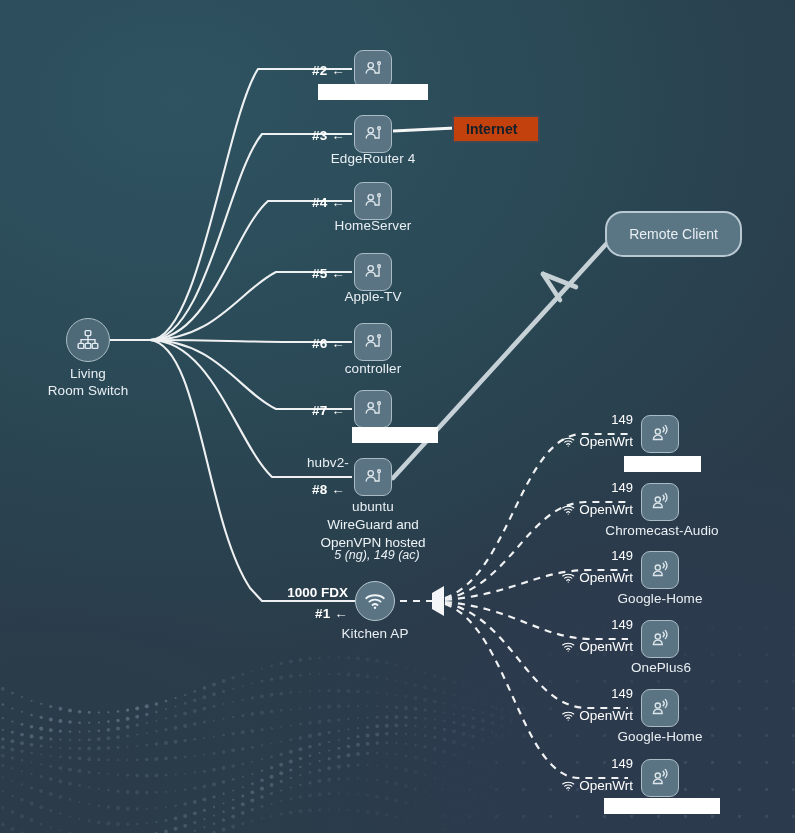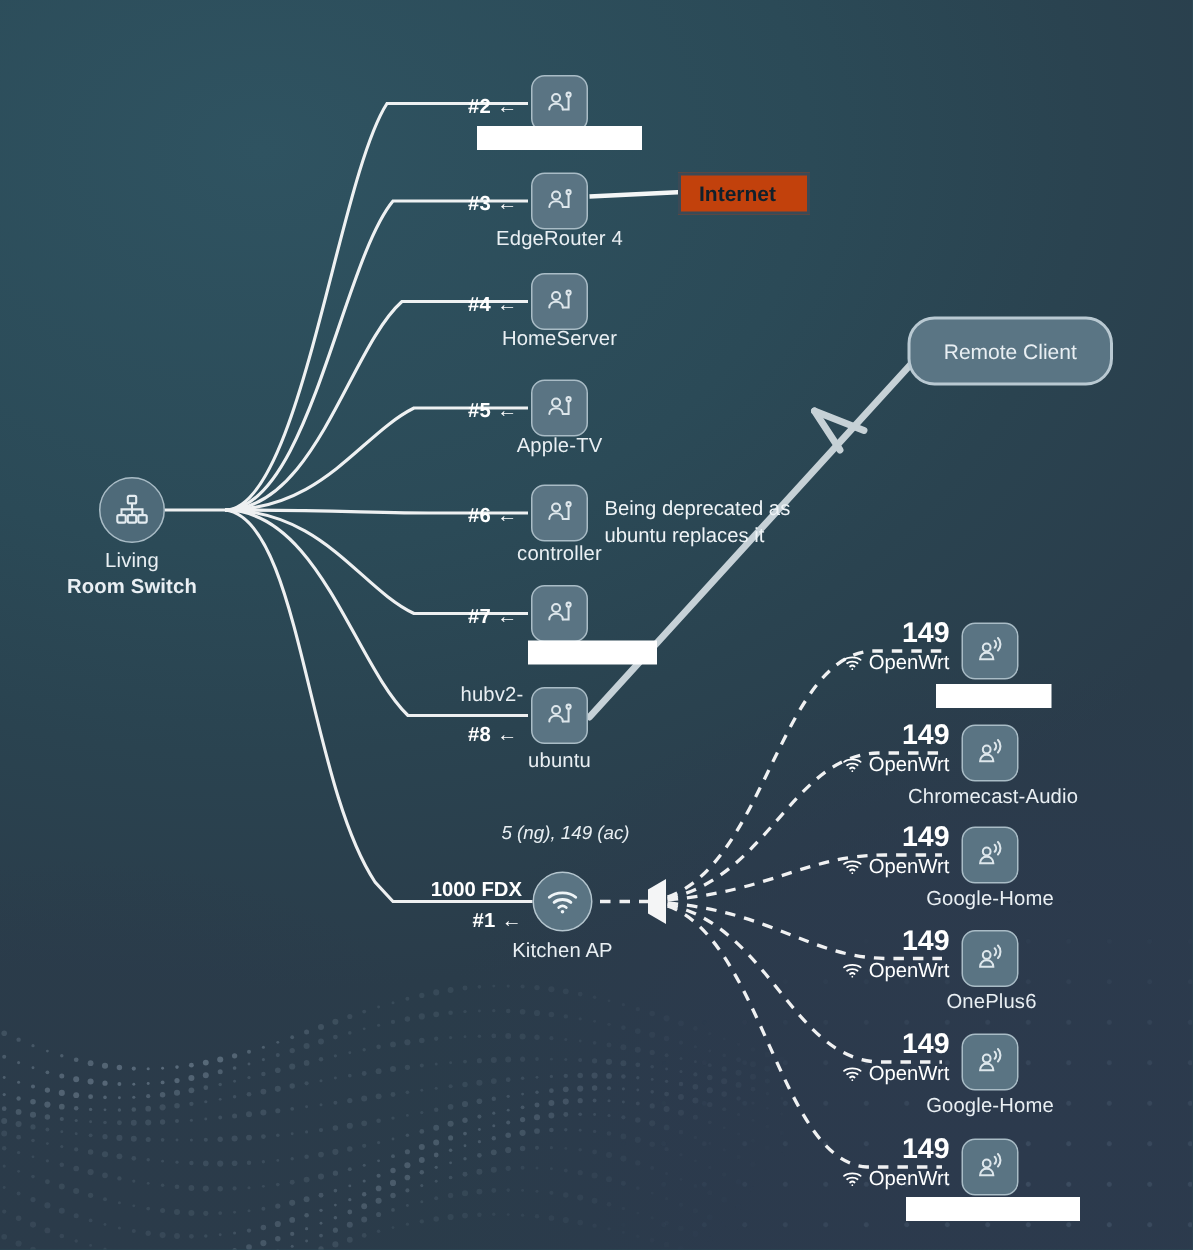--- a/index.html
+++ b/index.html
@@ -63,21 +63,21 @@
 
   .port{
     position:absolute;color:#ffffff;font-size:13.5px;font-weight:bold;
     white-space:nowrap;letter-spacing:.2px;
   }
   .speed{
     position:absolute;color:#ffffff;font-size:13.5px;font-weight:bold;
     white-space:nowrap;
   }
   .chan{
-    position:absolute;color:#ffffff;font-size:19px;font-weight:bold;
+    position:absolute;color:#ffffff;font-size:13px;font-weight:normal;
     white-space:nowrap;
     text-align:center;
   }
   .ssid{
     position:absolute;color:#ffffff;font-size:13.5px;
     white-space:nowrap;display:flex;align-items:center;gap:4px;
   }
   .ap-chan{
     position:absolute;color:#e9eff3;font-size:12.5px;white-space:nowrap;
     transform:translateX(-50%);
@@ -919,21 +919,21 @@
       <svg width="24" height="24" viewBox="0 0 24 24" fill="none" stroke="#e3ebf0" stroke-width="1.4">
         <rect x="9.2" y="2.6" width="5.6" height="5" rx="1"></rect>
         <rect x="2.2" y="15.4" width="5.6" height="5" rx="1"></rect>
         <rect x="9.2" y="15.4" width="5.6" height="5" rx="1"></rect>
         <rect x="16.2" y="15.4" width="5.6" height="5" rx="1"></rect>
         <path d="M12 7.6 L12 11.6 M5 15.4 L5 11.6 L19 11.6 L19 15.4 M12 11.6 L12 15.4"></path>
       </svg>
     </div>
   </div>
   <div class="label center" style="left:88px;top:366px;">Living</div>
-  <div class="label center" style="left:88px;top:383px;font-weight:bold;">Room Switch</div>
+  <div class="label center" style="left:88px;top:383px;">Room Switch</div>
 
   <div class="node" style="left:354px;top:50px;">
     <div class="sq-icon">
       <svg width="22" height="22" viewBox="0 0 24 24" fill="none" stroke="#dde6eb" stroke-width="1.5" stroke-linecap="round">
         <circle cx="9.5" cy="8" r="2.9"></circle>
         <path d="M4.6 16.4 c0-2.7 2.2-4.2 4.9-4.2 c2.7 0 4.9 1.5 4.9 4.2"></path>
         <path d="M14.4 16.4 L18.6 16.4 L18.6 7.2"></path>
         <circle cx="18.6" cy="5.6" r="1.5"></circle>
       </svg>
     </div>
@@ -990,22 +990,20 @@
       <svg width="22" height="22" viewBox="0 0 24 24" fill="none" stroke="#dde6eb" stroke-width="1.5" stroke-linecap="round">
         <circle cx="9.5" cy="8" r="2.9"></circle>
         <path d="M4.6 16.4 c0-2.7 2.2-4.2 4.9-4.2 c2.7 0 4.9 1.5 4.9 4.2"></path>
         <path d="M14.4 16.4 L18.6 16.4 L18.6 7.2"></path>
         <circle cx="18.6" cy="5.6" r="1.5"></circle>
       </svg>
     </div>
   </div>
   <div class="port right" style="left:345px;top:336px;transform:translateX(-100%);"><span>#6</span> <span>←</span></div>
   <div class="label center" style="left:373px;top:361px;">controller</div>
-  <div class="note" style="left:403px;top:330px;">Being deprecated as
-ubuntu replaces it</div>
 
   <div class="node" style="left:354px;top:390px;">
     <div class="sq-icon">
       <svg width="22" height="22" viewBox="0 0 24 24" fill="none" stroke="#dde6eb" stroke-width="1.5" stroke-linecap="round">
         <circle cx="9.5" cy="8" r="2.9"></circle>
         <path d="M4.6 16.4 c0-2.7 2.2-4.2 4.9-4.2 c2.7 0 4.9 1.5 4.9 4.2"></path>
         <path d="M14.4 16.4 L18.6 16.4 L18.6 7.2"></path>
         <circle cx="18.6" cy="5.6" r="1.5"></circle>
       </svg>
     </div>
@@ -1019,20 +1017,22 @@
       <svg width="22" height="22" viewBox="0 0 24 24" fill="none" stroke="#dde6eb" stroke-width="1.5" stroke-linecap="round">
         <circle cx="9.5" cy="8" r="2.9"></circle>
         <path d="M4.6 16.4 c0-2.7 2.2-4.2 4.9-4.2 c2.7 0 4.9 1.5 4.9 4.2"></path>
         <path d="M14.4 16.4 L18.6 16.4 L18.6 7.2"></path>
         <circle cx="18.6" cy="5.6" r="1.5"></circle>
       </svg>
     </div>
   </div>
   <div class="port right" style="left:345px;top:482px;transform:translateX(-100%);"><span>#8</span> <span>←</span></div>
   <div class="label center" style="left:373px;top:499px;">ubuntu</div>
+  <div class="note center" style="left:373px;top:516px;transform:translateX(-50%);text-align:center;">WireGuard and
+OpenVPN hosted</div>
 
   <div class="remote-box" style="left:605px;top:211px;width:137px;height:46px;">
     <span>Remote Client</span>
   </div>
 
   <div class="node" style="left:355px;top:581px;">
     <div class="ap-icon">
       <svg width="24" height="24" viewBox="0 0 24 24" fill="none" stroke="#eef4f7" stroke-width="1.9" stroke-linecap="round">
         <path d="M3.2 9.2 C7.6 5.2 16.4 5.2 20.8 9.2"></path>
         <path d="M6.4 12.6 C9.3 10 14.7 10 17.6 12.6"></path>

